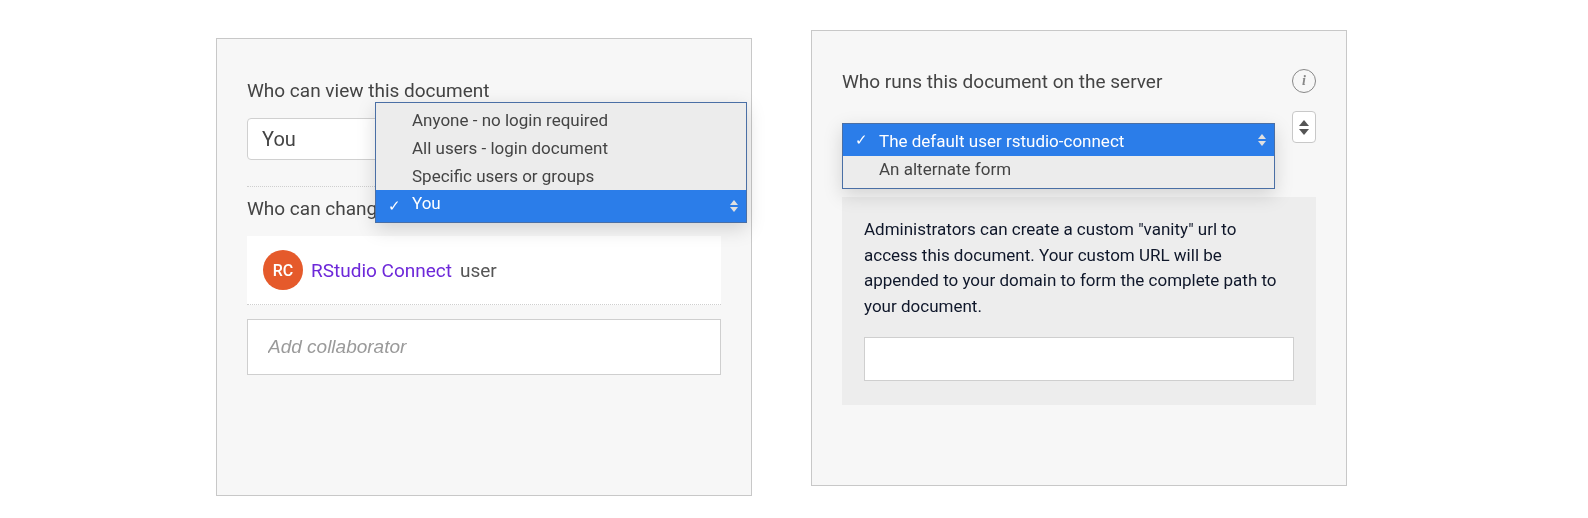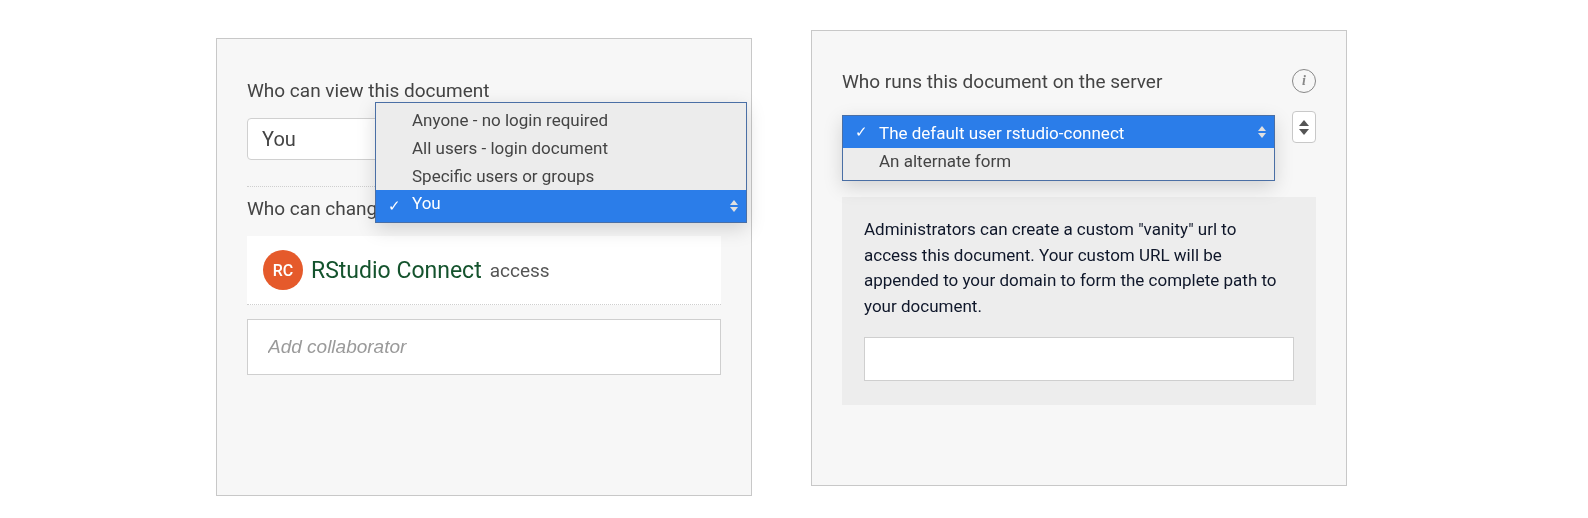--- a/index.html
+++ b/index.html
@@ -62,21 +62,21 @@
     position: absolute;
     top: -16px;
     left: 128px;
     width: 370px;
     border: 1px solid #4a6fa5;
     background: #fff;
     box-shadow: 0 6px 18px rgba(0,0,0,0.15);
     z-index: 10;
   }
   .dropdown-popup.right {
-    top: 4px;
+    top: 12px;
     left: 0;
     width: 431px;
   }
   .dd-item {
     font-size: 17px;
     color: #444;
     padding: 2px 14px 2px 36px;
     background: #ececec;
     position: relative;
     line-height: 1.4;
@@ -138,22 +138,22 @@
     background: #e55a2b;
     color: #fff;
     display: flex;
     align-items: center;
     justify-content: center;
     font-size: 16px;
     font-weight: 500;
     flex: 0 0 auto;
   }
   .collab-name {
-    color: #14532d;
-    font-size: 23px;
+    color: #6d28d9;
+    font-size: 19px;
   }
   .collab-role {
     color: #555;
     font-size: 19px;
   }
   .add-collab {
     margin-top: 14px;
     height: 54px;
     border: 1px solid #cfcfcf;
     background: #fff;
@@ -268,21 +268,21 @@
       </div>
     </div>
 
     <hr class="divider">
 
     <div class="section-title">Who can change this document</div>
 
     <div class="collab-box">
       <div class="avatar">RC</div>
       <span class="collab-name">RStudio Connect</span>
-      <span class="collab-role">access</span>
+      <span class="collab-role">user</span>
     </div>
 
     <div class="add-collab">
       <input type="text" placeholder="Add collaborator" style="">
     </div>
 
   </div>
 
   <div class="panel panel-right">
 

